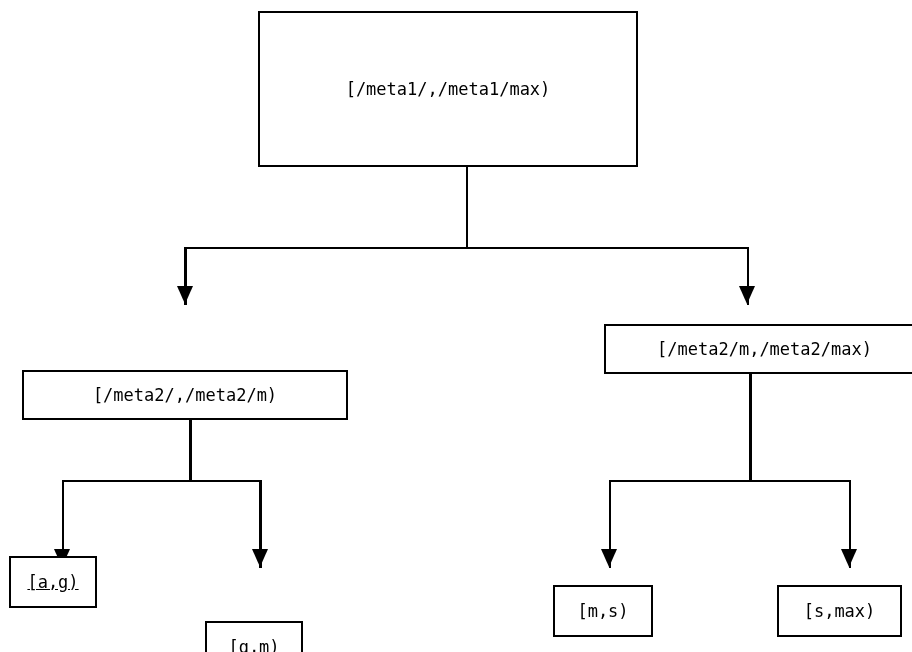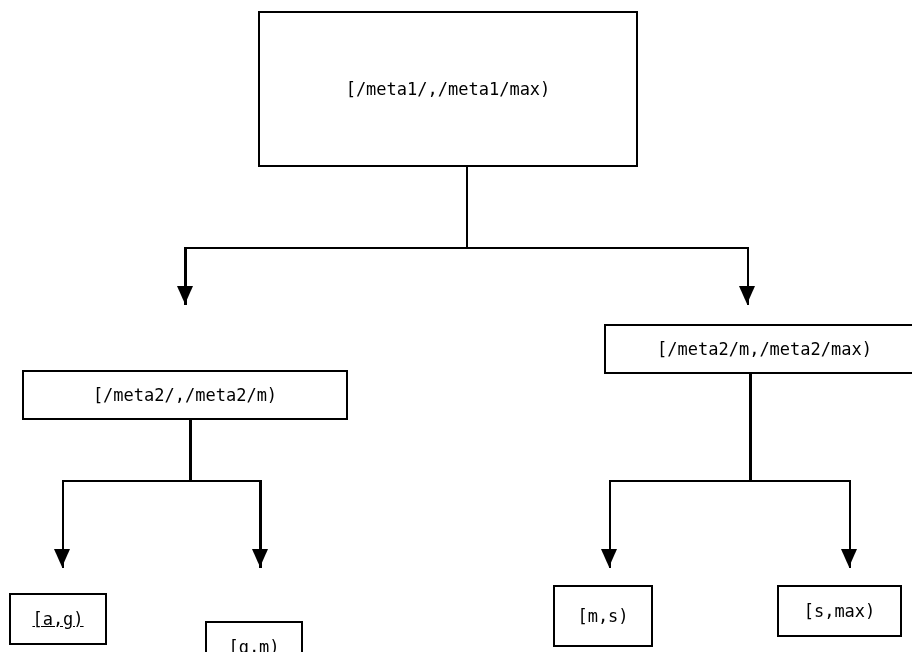--- a/index.html
+++ b/index.html
@@ -91,29 +91,29 @@
   </div>
 
   <div class="node" style="left:22px; top:324px; width:326px; height:50px;margin-top:46px;">
     <span class="node-label">[/meta2/,/meta2/m)</span>
   </div>
 
   <div class="node" style="left:580px; top:324px; width:321px; height:50px;margin-left:24px;">
     <span class="node-label">[/meta2/m,/meta2/max)</span>
   </div>
 
-  <div class="node" style="left:9px; top:593px; width:98px; height:52px;text-decoration:underline;">
+  <div class="node" style="left:9px; top:556px; width:88px; height:52px;text-decoration:underline;">
     <span class="node-label">[a,g)</span>
   </div>
 
   <div class="node" style="left:205px; top:585px; width:98px; height:52px;margin-top:36px;">
     <span class="node-label">[g,m)</span>
   </div>
 
-  <div class="node" style="left:553px; top:585px; width:100px; height:62px;">
+  <div class="node" style="left:553px; top:585px; width:100px; height:52px;">
     <span class="node-label">[m,s)</span>
   </div>
 
   <div class="node" style="left:777px; top:585px; width:125px; height:52px;">
     <span class="node-label">[s,max)</span>
   </div>
 
 </div>
 
 </body></html>

